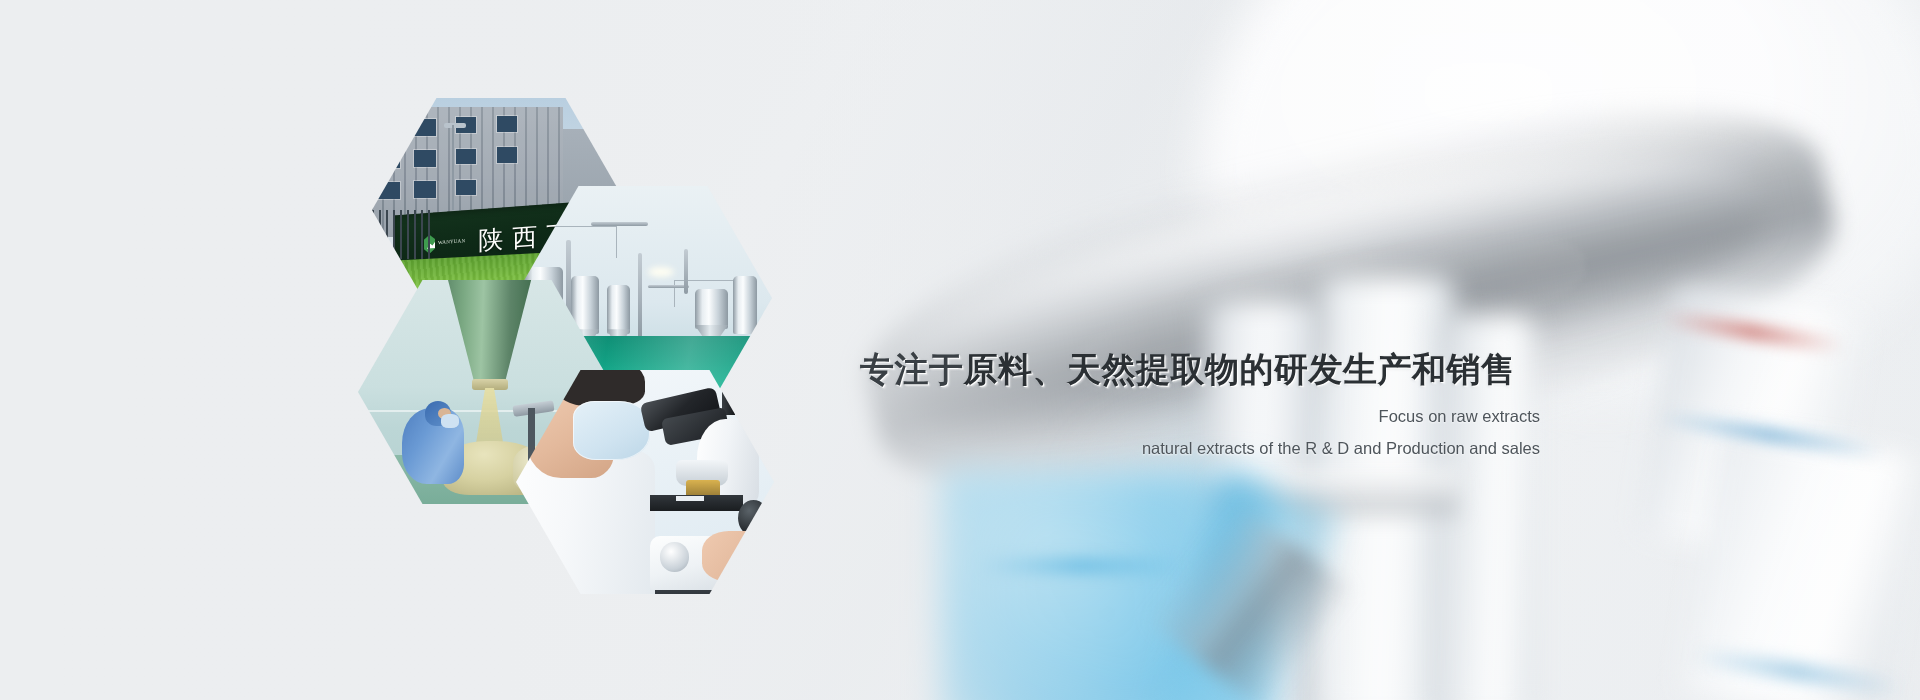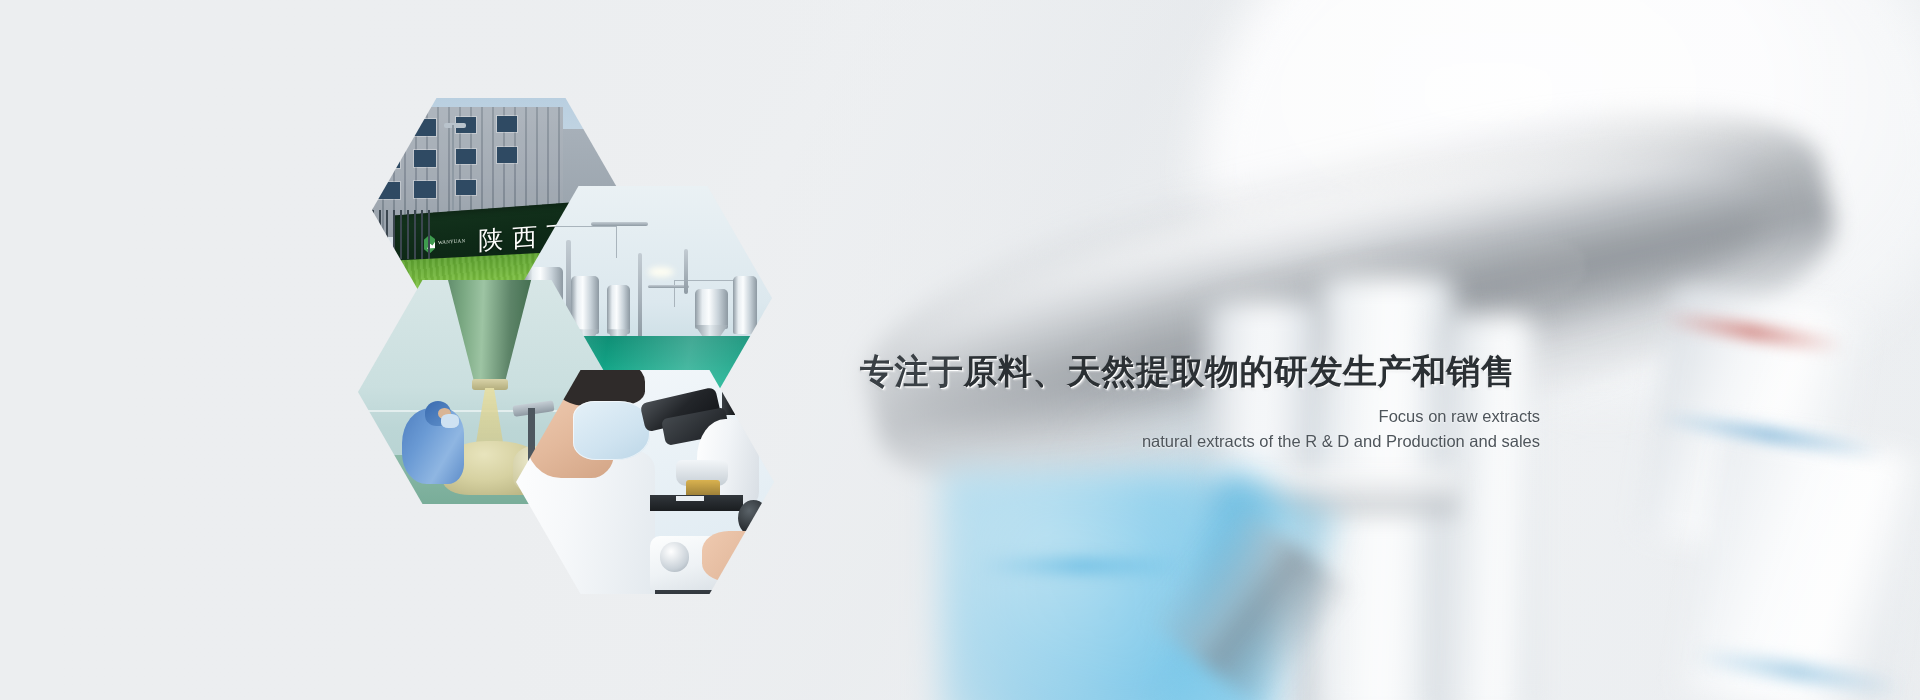--- a/index.html
+++ b/index.html
@@ -373,21 +373,21 @@
   .m-hand {
     position:absolute; left:72%; top:72%; width:26%; height:22%;
     background:linear-gradient(130deg,#efcab0,#dcb093); border-radius:40% 30% 28% 36%;
   }
 
   
   #text-block {
     position:absolute; left:860px; top:352px; width:680px;
   }
   #headline {
-    font-family:Liberation Serif, serif;
+    font-family:Liberation Mono, monospace;
     font-weight:bold;
     font-size:34px;
     line-height:1.18;
     letter-spacing:0.5px;
     color:#2b3034;
     white-space:nowrap;
     text-shadow:
       1px 1px 0 rgba(255,255,255,.95),
       2px 2px 2px rgba(255,255,255,.55),
       0 1px 3px rgba(120,128,136,.30);
@@ -395,21 +395,21 @@
   #headline .lead { color:#3a4045; }
   #sub-line-1, #sub-line-2 {
     font-family:"Liberation Sans", sans-serif;
     font-size:16.5px;
     color:#4e555b;
     text-align:right;
     white-space:nowrap;
     text-shadow:0 1px 2px rgba(255,255,255,.85);
   }
   #sub-line-1 { margin-top:15px; }
-  #sub-line-2 { margin-top:6px; }
+  #sub-line-2 { margin-top:13px; }
 </style>
 </head>
 <body>
 
 <div id="banner">
 
   <div>
     <div class="bg-layer bg-scope-body"></div>
     <div class="bg-layer bg-ring"></div>
     <div class="bg-layer bg-ring2"></div>

